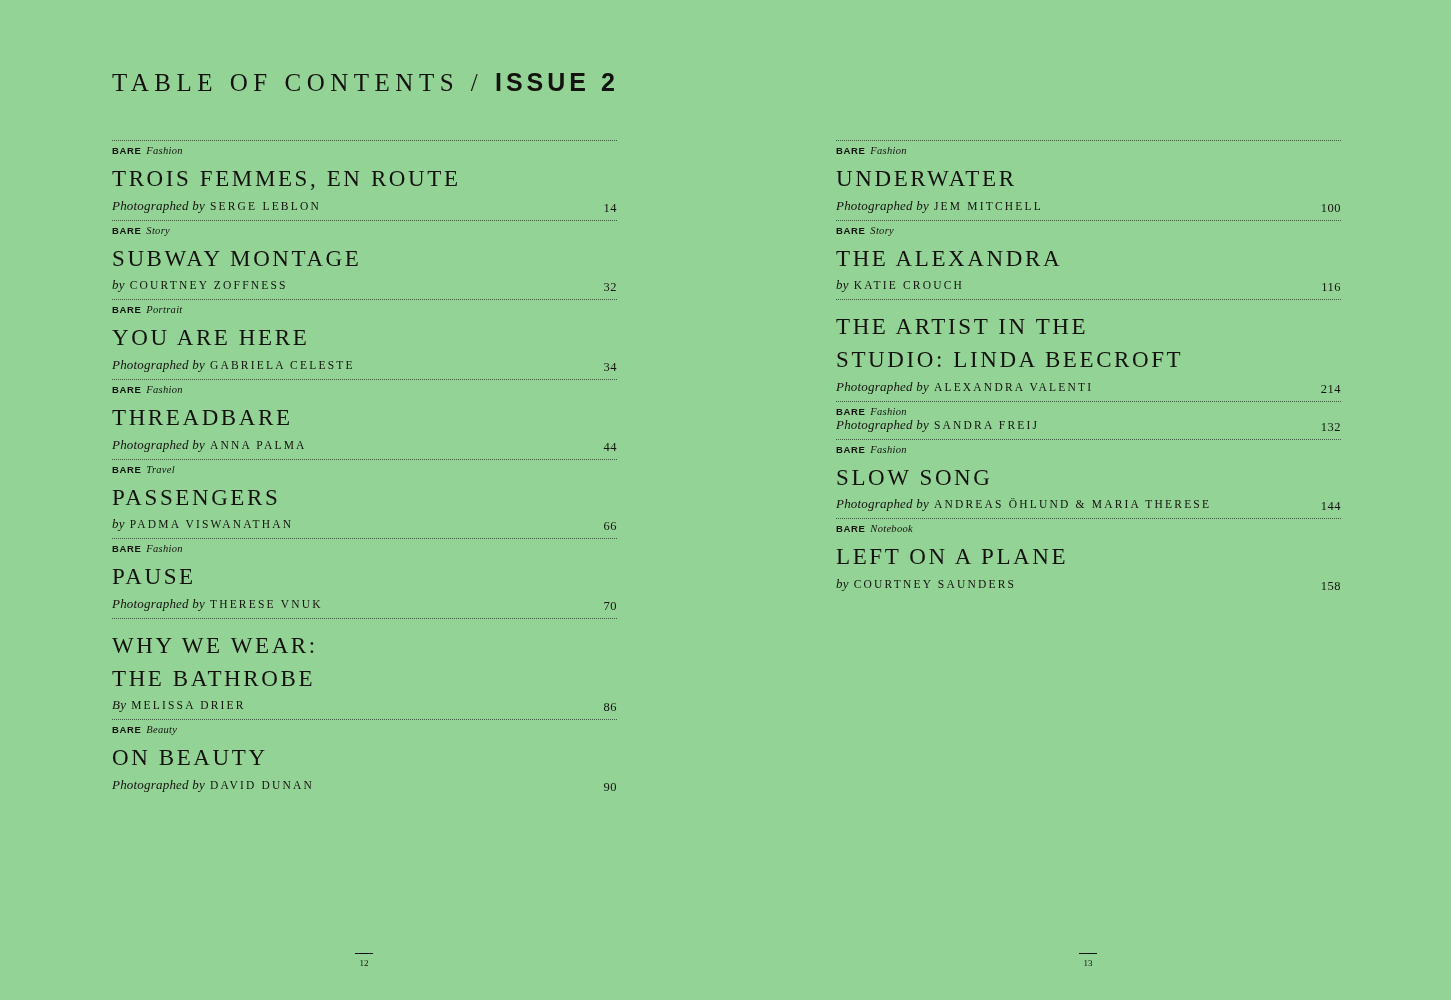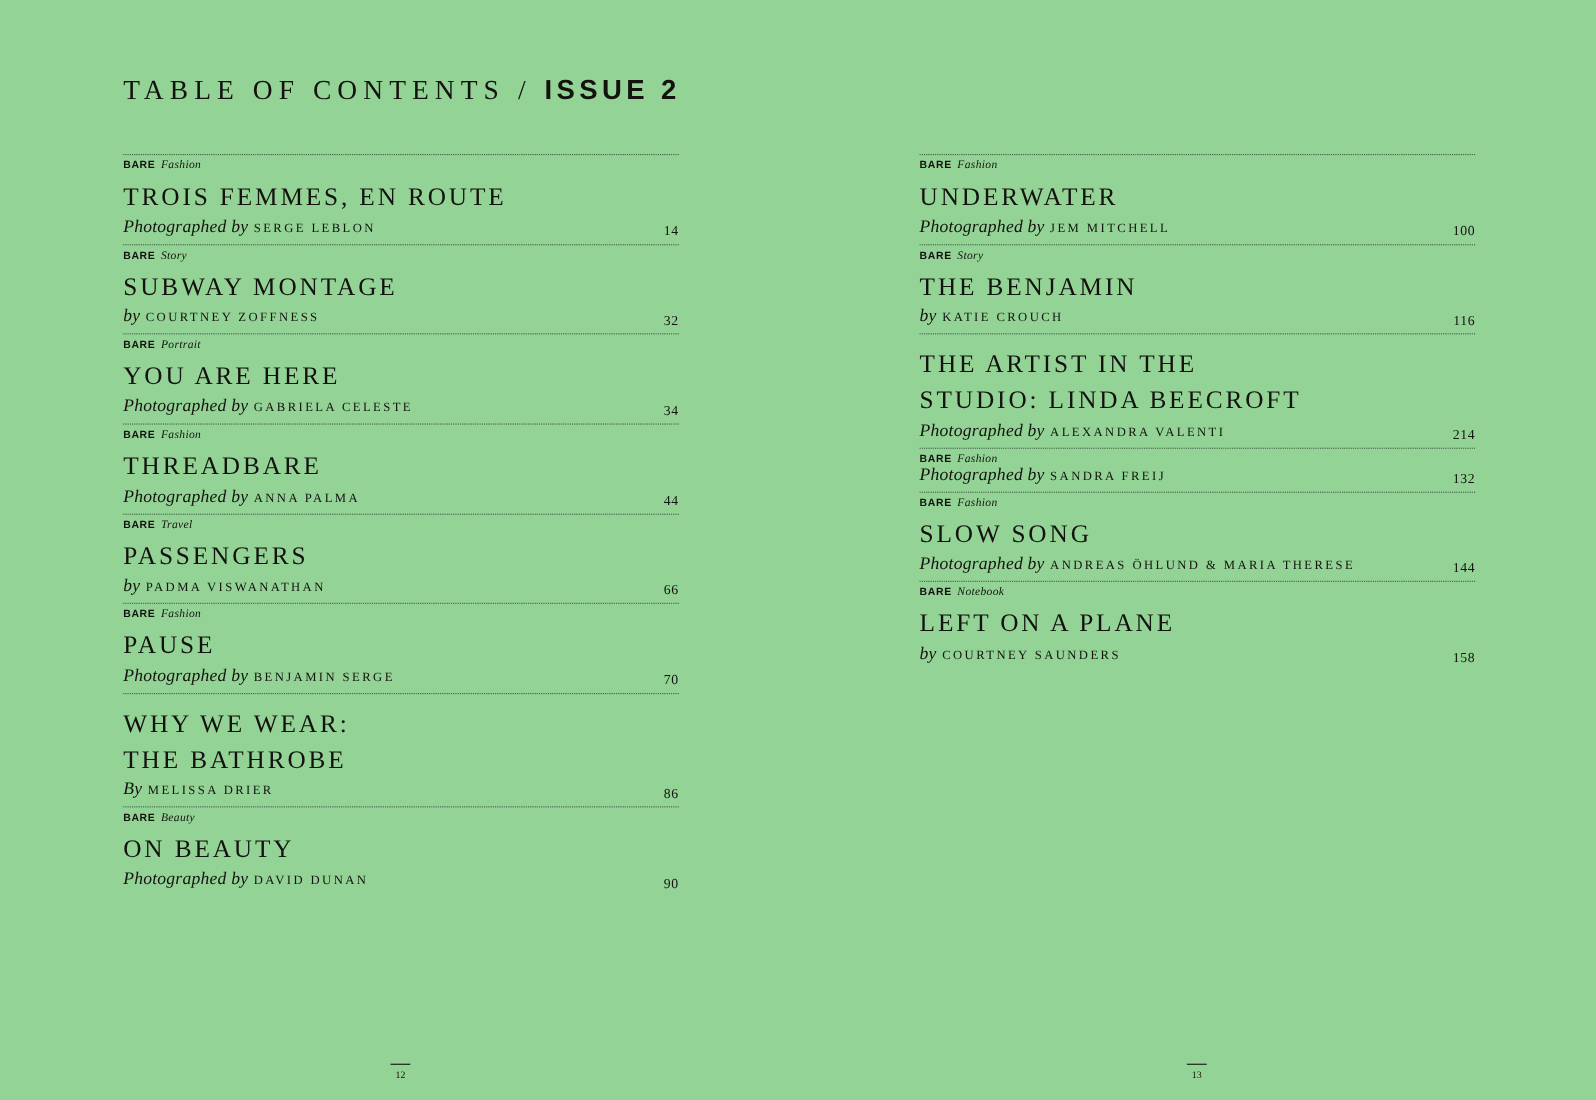--- a/index.html
+++ b/index.html
@@ -91,21 +91,21 @@
   .credit-row {
     position: relative;
     display: flex;
     align-items: baseline;
     gap: 5px;
     min-height: 15px;
   }
   .credit-label {
     font-family: "Liberation Serif", serif;
     font-style: italic;
-    font-size: 16px;
+    font-size: 13px;
     letter-spacing: 0.2px;
   }
   .credit-name {
     font-family: "Liberation Serif", serif;
     font-size: 11.5px;
     letter-spacing: 2.2px;
   }
   .page-num {
     position: absolute;
     right: 0;
@@ -137,21 +137,21 @@
   .cover-note .brand {
     font-family: "Liberation Sans", sans-serif;
     font-weight: bold;
     font-style: normal;
     font-size: 10.5px;
     letter-spacing: 1px;
   }
 
   .folio {
     position: absolute;
-    bottom: 18px;
+    bottom: 32px;
     width: 40px;
     text-align: center;
   }
   .folio .rule {
     width: 18px;
     height: 1px;
     background: #14120f;
     margin: 0 auto 4px auto;
   }
   .folio .num {
@@ -233,21 +233,21 @@
           </div>
         </div>
         <div class="entry">
           <div class="kicker-row">
             <span class="kicker-bare">BARE</span>
             <span class="kicker-cat">Fashion</span>
           </div>
           <div class="entry-title">PAUSE</div>
           <div class="credit-row">
             <span class="credit-label">Photographed by</span>
-            <span class="credit-name">BENJAMIN SERGE</span>
+            <span class="credit-name">THERESE VNUK</span>
             <span class="page-num">70</span>
           </div>
         </div>
         <div class="entry">
           <div class="kicker-row">
             <span class="kicker-bare"></span>
             <span class="kicker-cat"></span>
           </div>
           <div class="entry-title">WHY WE WEAR:
 THE BATHROBE</div>
@@ -281,21 +281,21 @@
             <span class="credit-label">Photographed by</span>
             <span class="credit-name">JEM MITCHELL</span>
             <span class="page-num">100</span>
           </div>
         </div>
         <div class="entry">
           <div class="kicker-row">
             <span class="kicker-bare">BARE</span>
             <span class="kicker-cat">Story</span>
           </div>
-          <div class="entry-title">THE BENJAMIN</div>
+          <div class="entry-title">THE ALEXANDRA</div>
           <div class="credit-row">
             <span class="credit-label">by</span>
             <span class="credit-name">KATIE CROUCH</span>
             <span class="page-num">116</span>
           </div>
         </div>
         <div class="entry">
           <div class="kicker-row">
             <span class="kicker-bare"></span>
             <span class="kicker-cat"></span>

